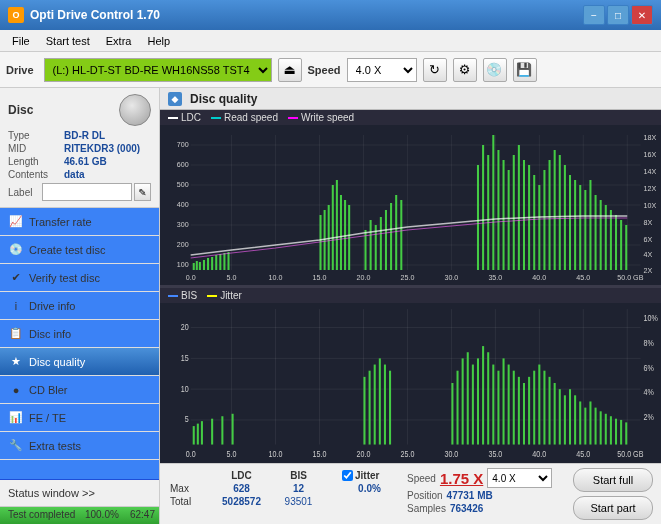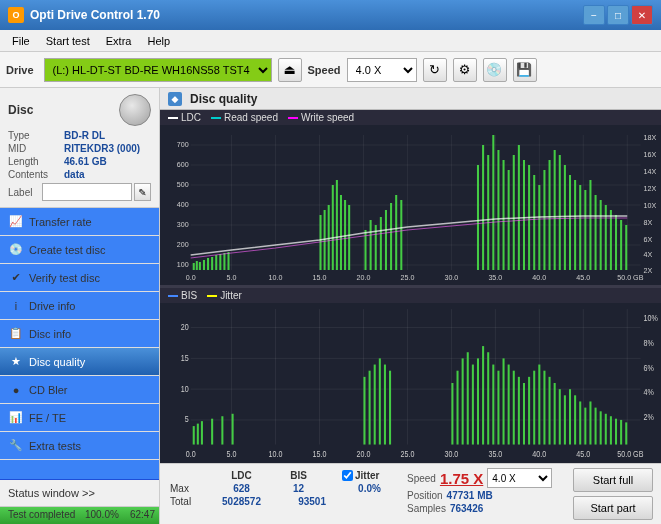--- a/index.html
+++ b/index.html
@@ -276,21 +276,21 @@
     }
     .stats-col-label { min-width: 42px; }
 
     .action-buttons { display: flex; flex-direction: column; gap: 4px; margin-left: 8px; }
     .action-btn {
       height: 24px; width: 80px;
       background: linear-gradient(to bottom, #f8f8f8, #d8d8d8);
       border: 1px solid #aaa;
       cursor: pointer;
       font-size: 11px;
-      border-radius: 2px;
+      border-radius: 11px;
     }
 
     .speed-dropdown {
       height: 22px; font-size: 11px;
       border: 1px solid #aaa;
       background: white;
       width: 70px;
     }
 
     .chart-divider {
@@ -694,21 +694,21 @@
         <tr>
           <td>Max</td>
           <td style="text-align:center; color:#1a4a9a; font-weight:600;">628</td>
           <td style="text-align:center; color:#1a4a9a; font-weight:600;">12</td>
           <td></td>
           <td style="text-align:center; color:#1a4a9a; font-weight:600;">0.0%</td>
         </tr>
         <tr>
           <td>Total</td>
           <td style="text-align:center; color:#1a4a9a; font-weight:600;">5028572</td>
-          <td style="text-align:right; color:#1a4a9a; font-weight:700;">93501</td>
+          <td style="text-align:center; color:#1a4a9a; font-weight:400;">93501</td>
           <td></td>
           <td></td>
         </tr>
       </tbody>
         </table>
 
       <div style="flex:1; padding-left:8px;">
         <div style="display:flex; align-items:center; gap:4px; margin-bottom:2px;">
           <span style="font-size:10px; color:#555;">Speed</span>
           <span style="font-size:15px; color:#cc2222; font-weight:700;text-decoration:underline;">1.75 X</span>

